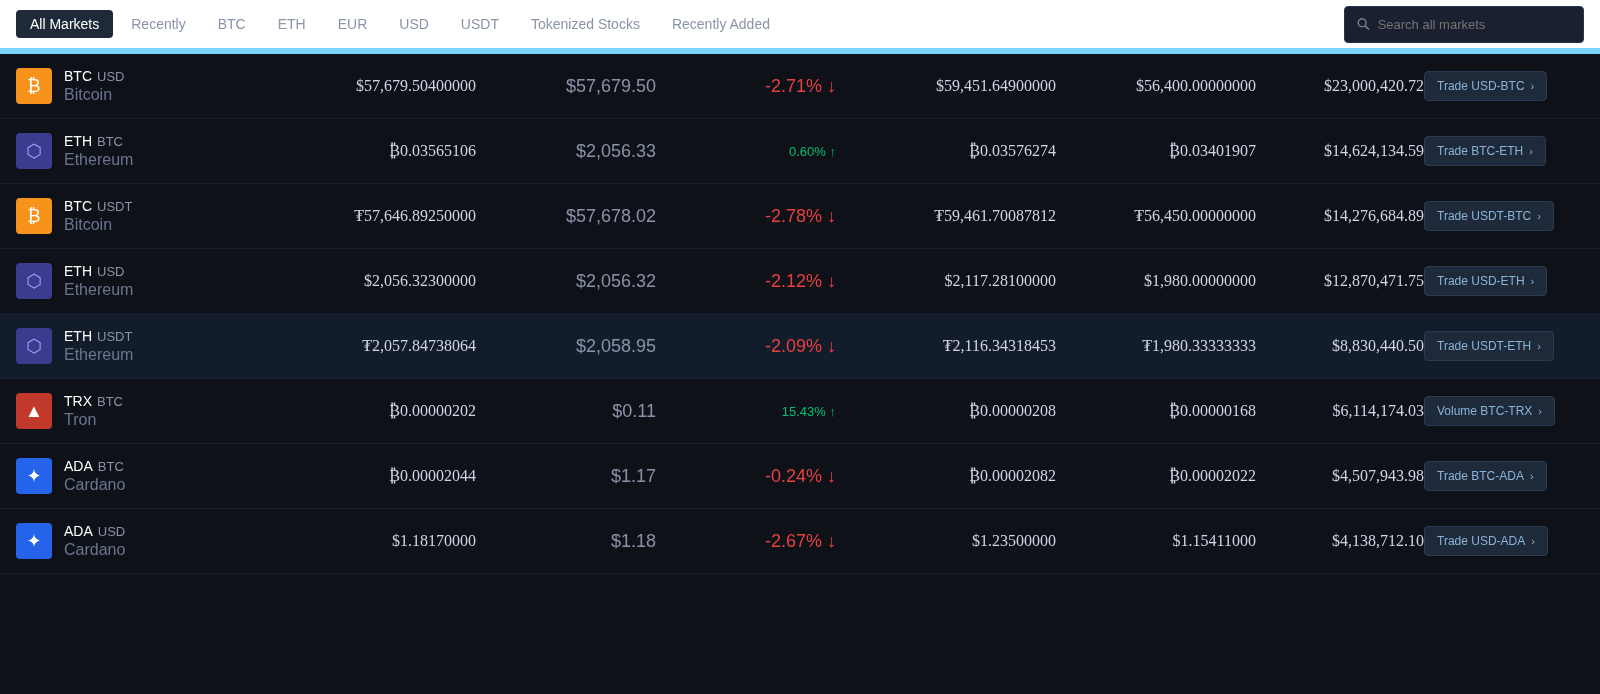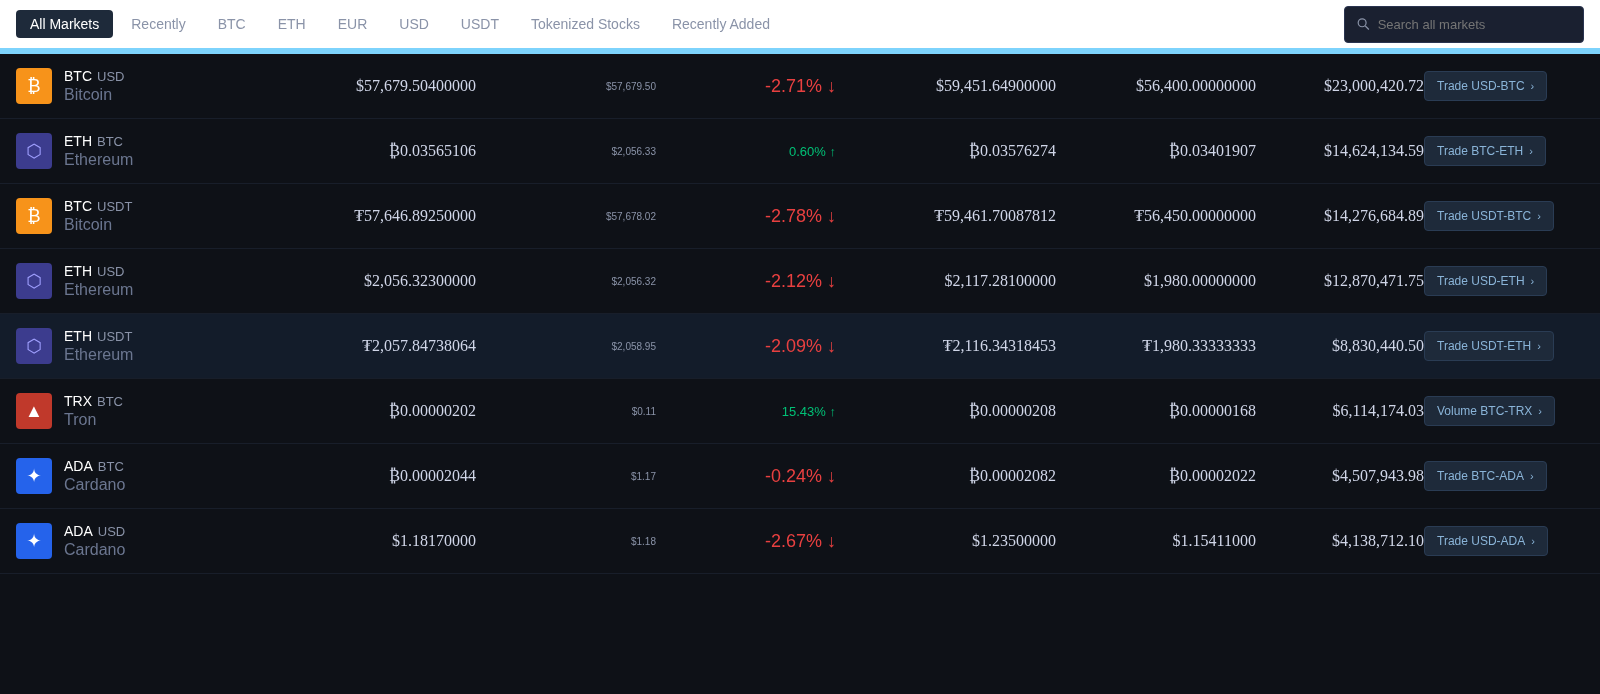--- a/index.html
+++ b/index.html
@@ -119,21 +119,21 @@
       font-size: 14px;
       color: #fff;
       font-weight: 500;
     }
     .market-pair .base { color: #fff; }
     .market-pair .quote { color: #8a93a8; font-size: 13px; }
     .market-subtitle { color: #6b7690; font-size: 16px; margin-top: 2px; }
 
     
     .price-val { color: #d0d6e8; font-size: 16px; font-family: Liberation Serif, serif; }
-    .usd-val { color: #8a93a8; font-size: 10px; margin-left: 20px; }
+    .usd-val { color: #8a93a8; font-size: 18px; margin-left: 20px; }
 
     
     .change-neg { color: #e84040; font-size: 18px; }
     .change-pos { color: #00c076; font-size: 13px; }
 
     
     .trade-btn {
       background: #1e2a3a;
       border: 1px solid #2a3c54;
       color: #8ab4d8;

